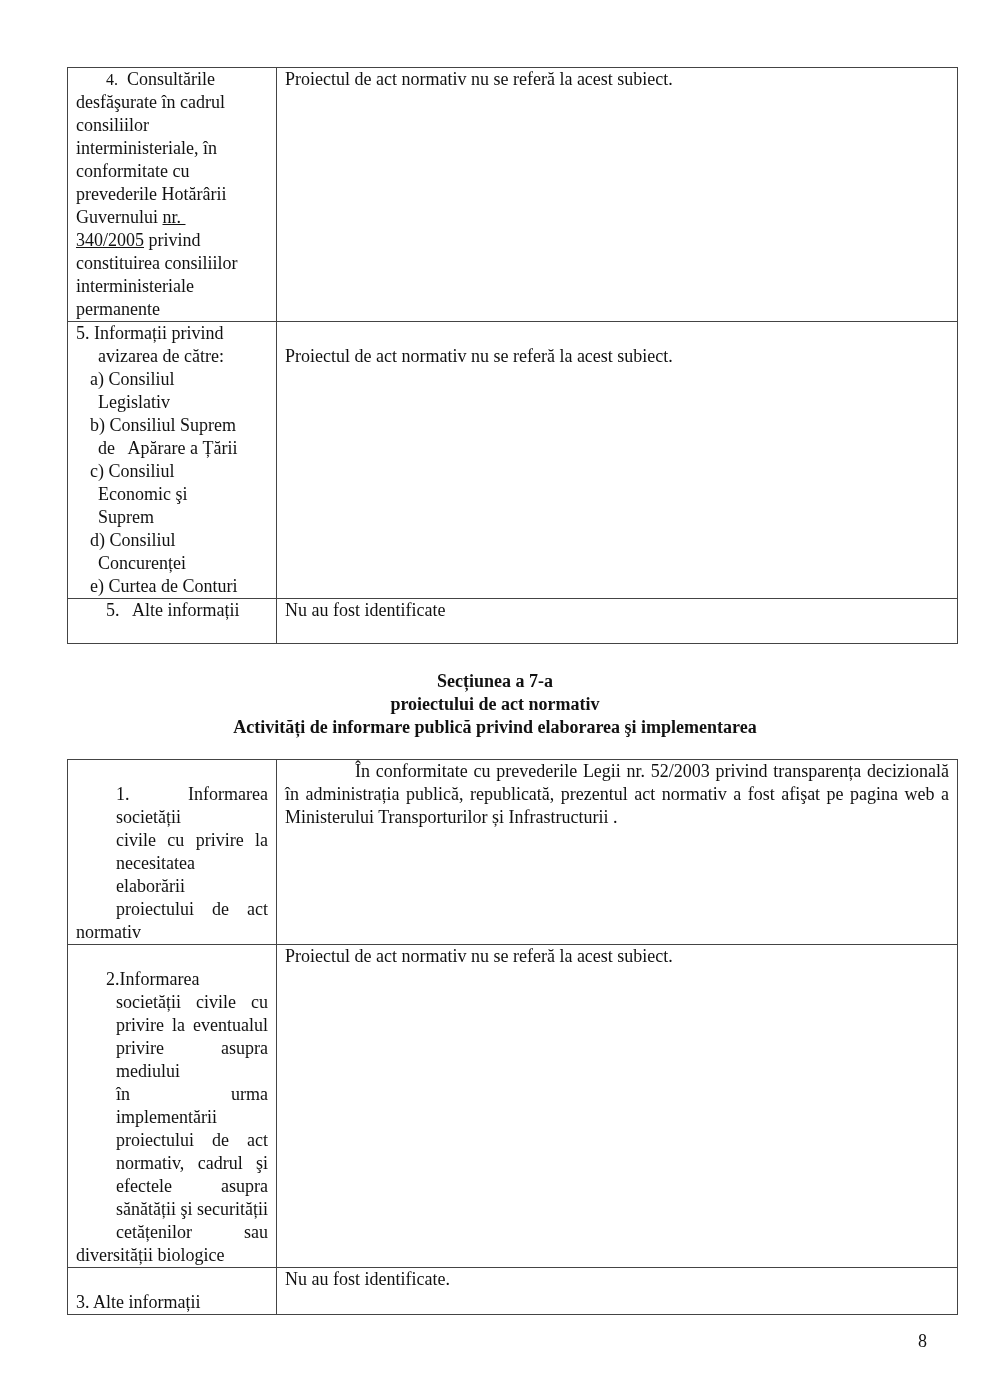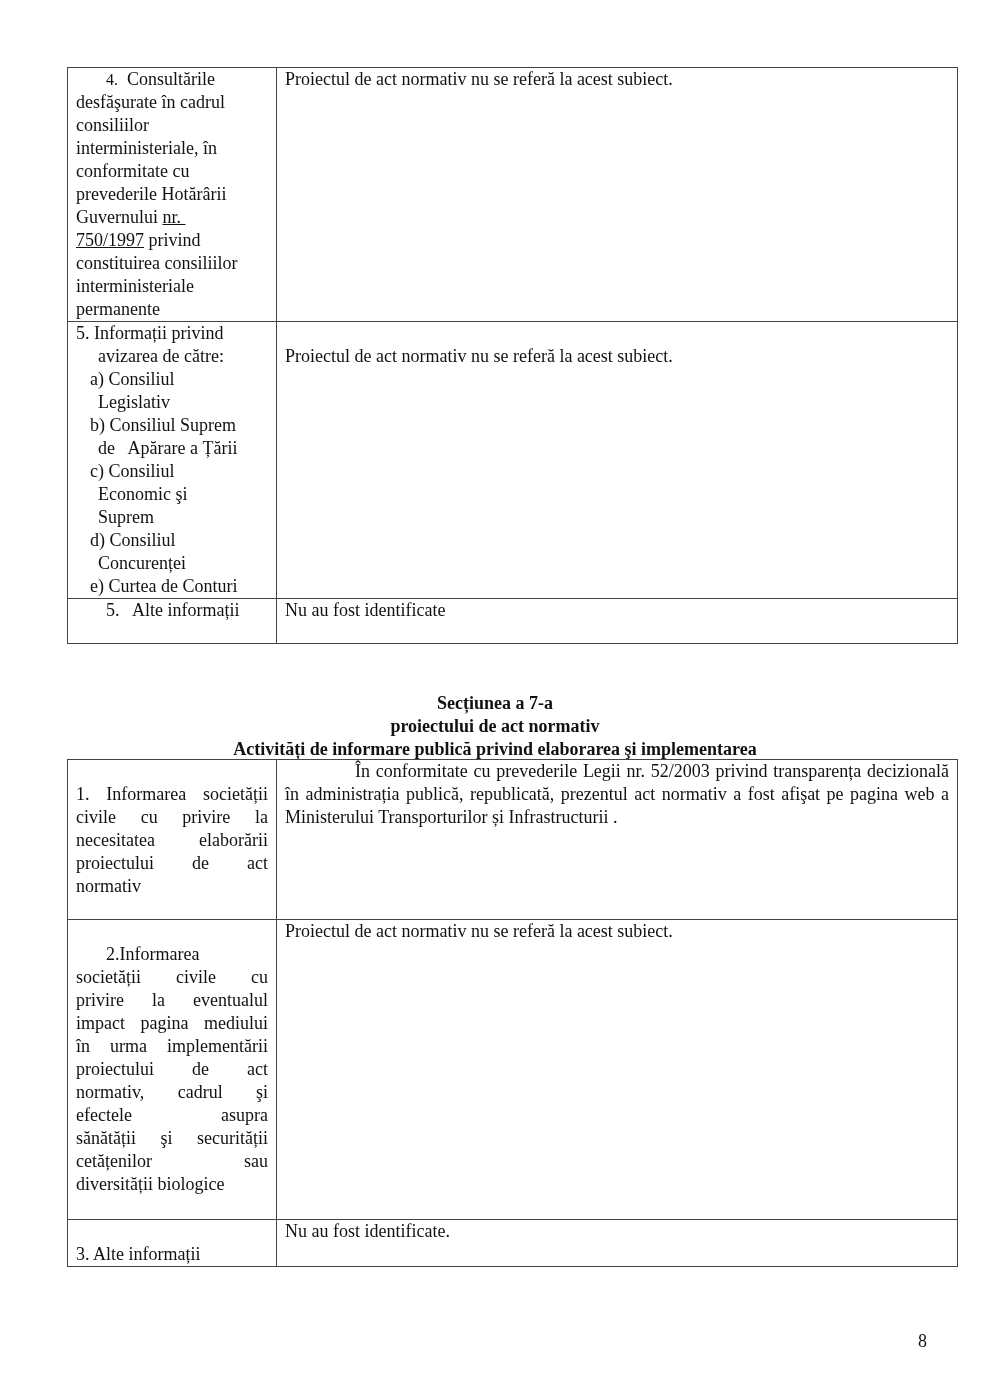--- a/index.html
+++ b/index.html
@@ -5,46 +5,46 @@
   html, body { margin: 0; padding: 0; background: #ffffff; }
   body {
     width: 990px; height: 1400px; position: relative; overflow: hidden;
     font-family: "Liberation Serif", serif; color: #111; font-size: 18px; line-height: 23px;
   }
   table { border-collapse: collapse; position: absolute; left: 67px; width: 891px; table-layout: fixed; }
   td { border: 1.3px solid #444; vertical-align: top; padding: 0 8px; }
   td.left { width: 192px; }
   #t1 { top: 67px; }
   #t2 { top: 759px; }
-  .just { text-align: justify; text-align-last: justify; }
+  .just { text-align: justify; text-align-last: justify; margin-left: 40px; }
   .justn { text-align: justify; }
   .ind2 { padding-left: 14px; }
   u { }
   .heading {
-    position: absolute; left: 0; width: 990px; top: 692px; text-align: center;
+    position: absolute; left: 0; width: 990px; top: 670px; text-align: center;
     font-weight: bold; font-size: 18px; line-height: 23px;
   }
   .pagenum { position: absolute; left: 918px; top: 1330px; font-size: 18px; }
   .line { display: block; }
 </style>
 </head>
 <body>
 
 <table id="t1">
   <tbody>
       <tr style="height:253px">
     <td class="left">
       <span class="line" style="padding-left:30px"><span style="font-size:16px">4.</span>&nbsp;&nbsp;<span>Consultările</span></span>
       <span class="line">desfăşurate în cadrul</span>
       <span class="line">consiliilor</span>
       <span class="line">interministeriale, în</span>
       <span class="line">conformitate cu</span>
       <span class="line">prevederile Hotărârii</span>
       <span class="line"><span>Guvernului</span> <u>nr.</u><u>&nbsp;</u></span>
-      <span class="line"><u>750/1997</u> <span>privind</span></span>
+      <span class="line"><u>340/2005</u> <span>privind</span></span>
       <span class="line">constituirea consiliilor</span>
       <span class="line">interministeriale</span>
       <span class="line">permanente</span>
     </td>
     <td><span>Proiectul de act normativ nu se referă la acest subiect.</span></td>
   </tr>
   <tr style="height:276px">
     <td class="left">
       <span class="line">5. Informații privind</span>
       <span class="line" style="padding-left:22px">avizarea de către:</span>
@@ -88,21 +88,21 @@
     <td class="justn">
           <span style="display:block;text-indent:70px">În conformitate cu prevederile Legii nr. 52/2003 privind transparența decizională în administrația publică, republicată, prezentul act normativ a fost afişat pe pagina web a Ministerului Transporturilor și Infrastructurii .</span>
         </td>
   </tr>
   <tr style="height:300px">
     <td class="left">
       <span class="line">&nbsp;</span>
       <span class="line" style="padding-left:30px">2.Informarea</span>
       <span class="line just">societății civile cu</span>
       <span class="line just">privire la eventualul</span>
-      <span class="line just">impact pagina mediului</span>
+      <span class="line just">privire asupra mediului</span>
       <span class="line just">în urma implementării</span>
       <span class="line just">proiectului de act</span>
       <span class="line just">normativ, cadrul şi</span>
       <span class="line just">efectele asupra</span>
       <span class="line just">sănătății şi securității</span>
       <span class="line just">cetățenilor sau</span>
       <span class="line">diversității biologice</span>
     </td>
     <td><span>Proiectul de act normativ nu se referă la acest subiect.</span></td>
   </tr>

